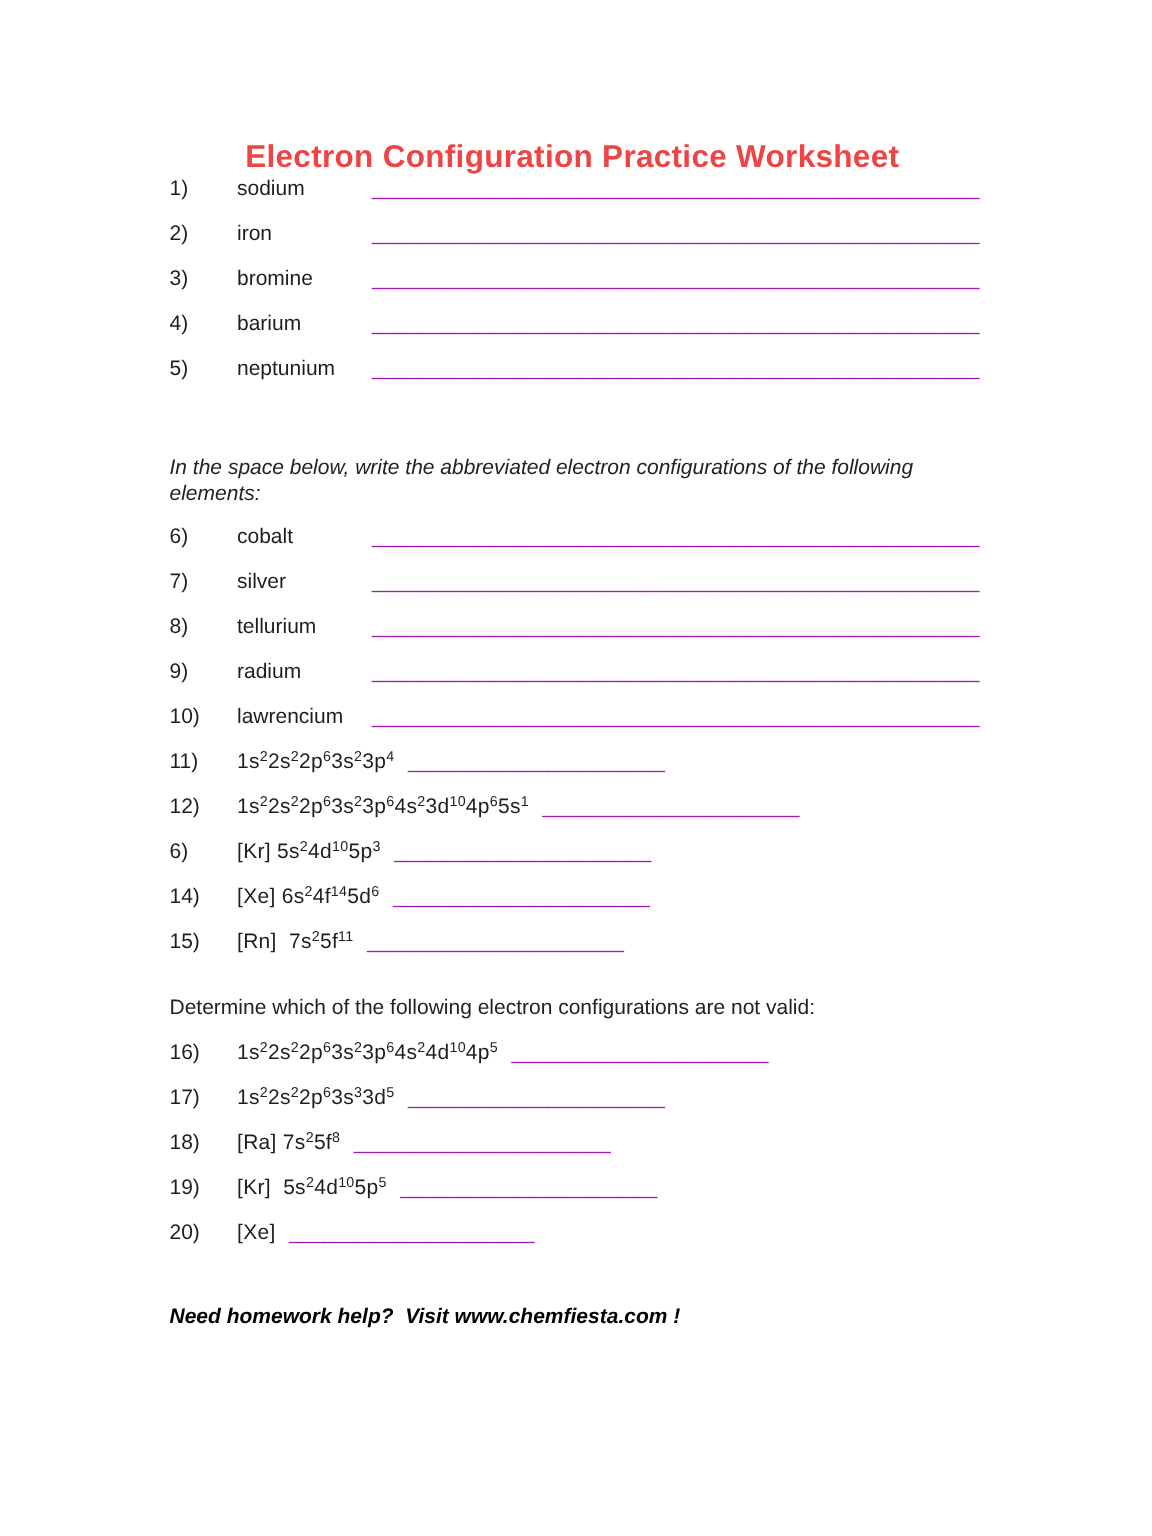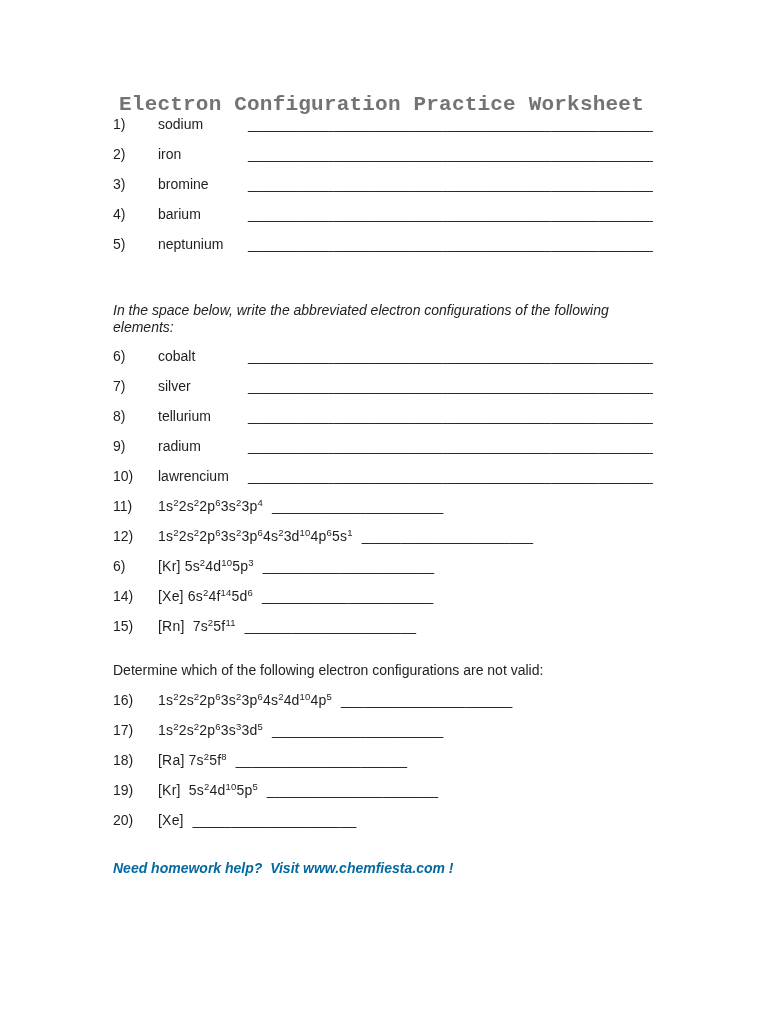--- a/index.html
+++ b/index.html
@@ -19,23 +19,22 @@
   .content {
     padding: 93px 0 0 113px;
     width: 560px;
   }
   .title {
     margin: 0;
     width: 537px;
     text-align: center;
     font-size: 21px;
     font-weight: bold;
-    color: #737373;
+    color: #ef4444;
     letter-spacing: 0.2px;
-    font-family: Liberation Mono, monospace;
   }
   .instructions {
     font-size: 14px;
     line-height: 16.5px;
     margin: 14px 0 13px 0;
     color: #222222;
   }
   .instructions.italic { font-style: italic; }
   .section-0 .instructions { margin-top: 17px; max-width: 505px; }
   .section-1 .instructions { max-width: 556px; margin-top: 36px; }
@@ -50,31 +49,31 @@
   .label { width: 90px; flex: none; }
   .config { white-space: pre; letter-spacing: 0.2px; }
   .config sup {
     font-size: 9.5px;
     line-height: 0;
     position: relative;
     vertical-align: baseline;
     top: -5px;
   }
   .blank {
-    color: #0f172a;
+    color: #a21caf;
     white-space: pre;
   }
   .config + .blank { margin-left: 9px; }
   .footer {
-    margin-top: 18px;
+    margin-top: 26px;
     font-size: 14px;
     font-weight: bold;
     font-style: italic;
     white-space: pre;
-    color: #0369a1;
+    color: #000000;
   }
 </style>
 </head>
 <body>
 
 <div class="page">
   <div class="content">
     <h1 class="title">Electron Configuration Practice Worksheet</h1>
     <div id="sections">
         <div class="section section-0">

